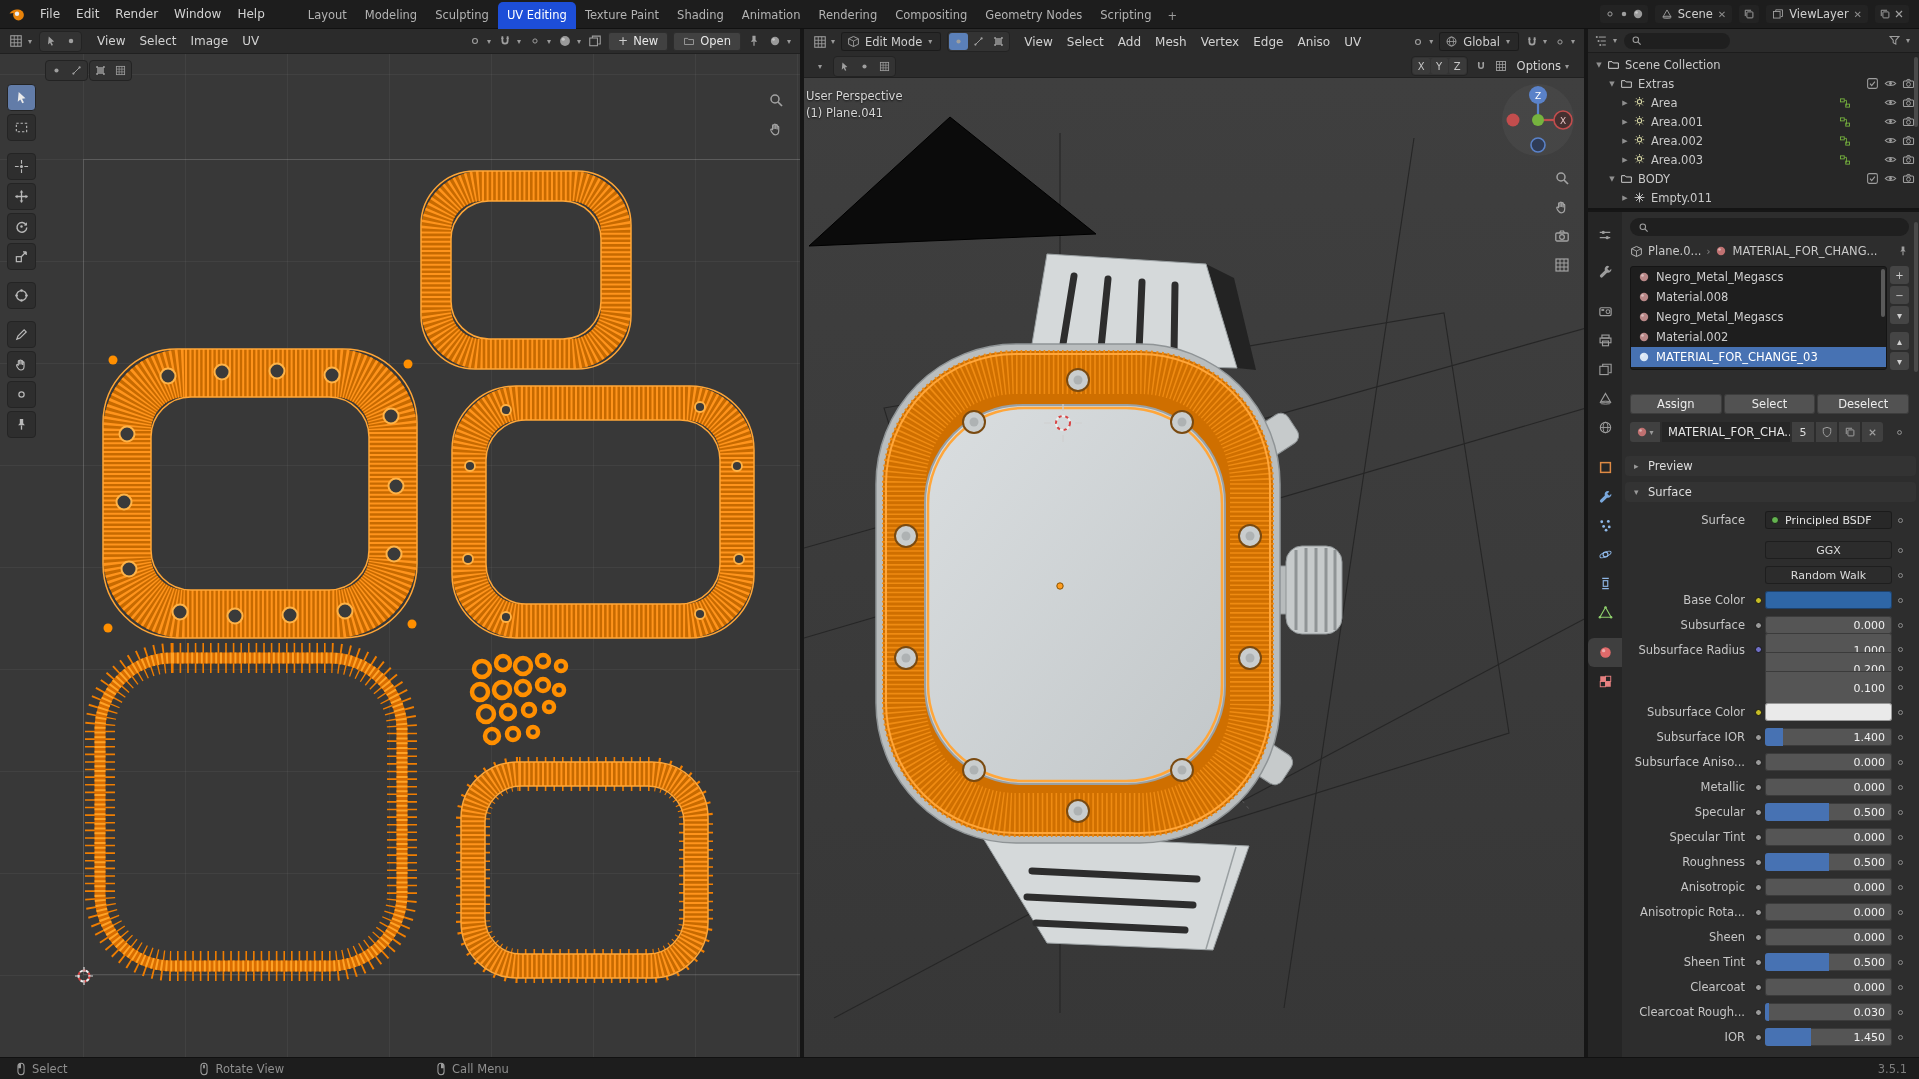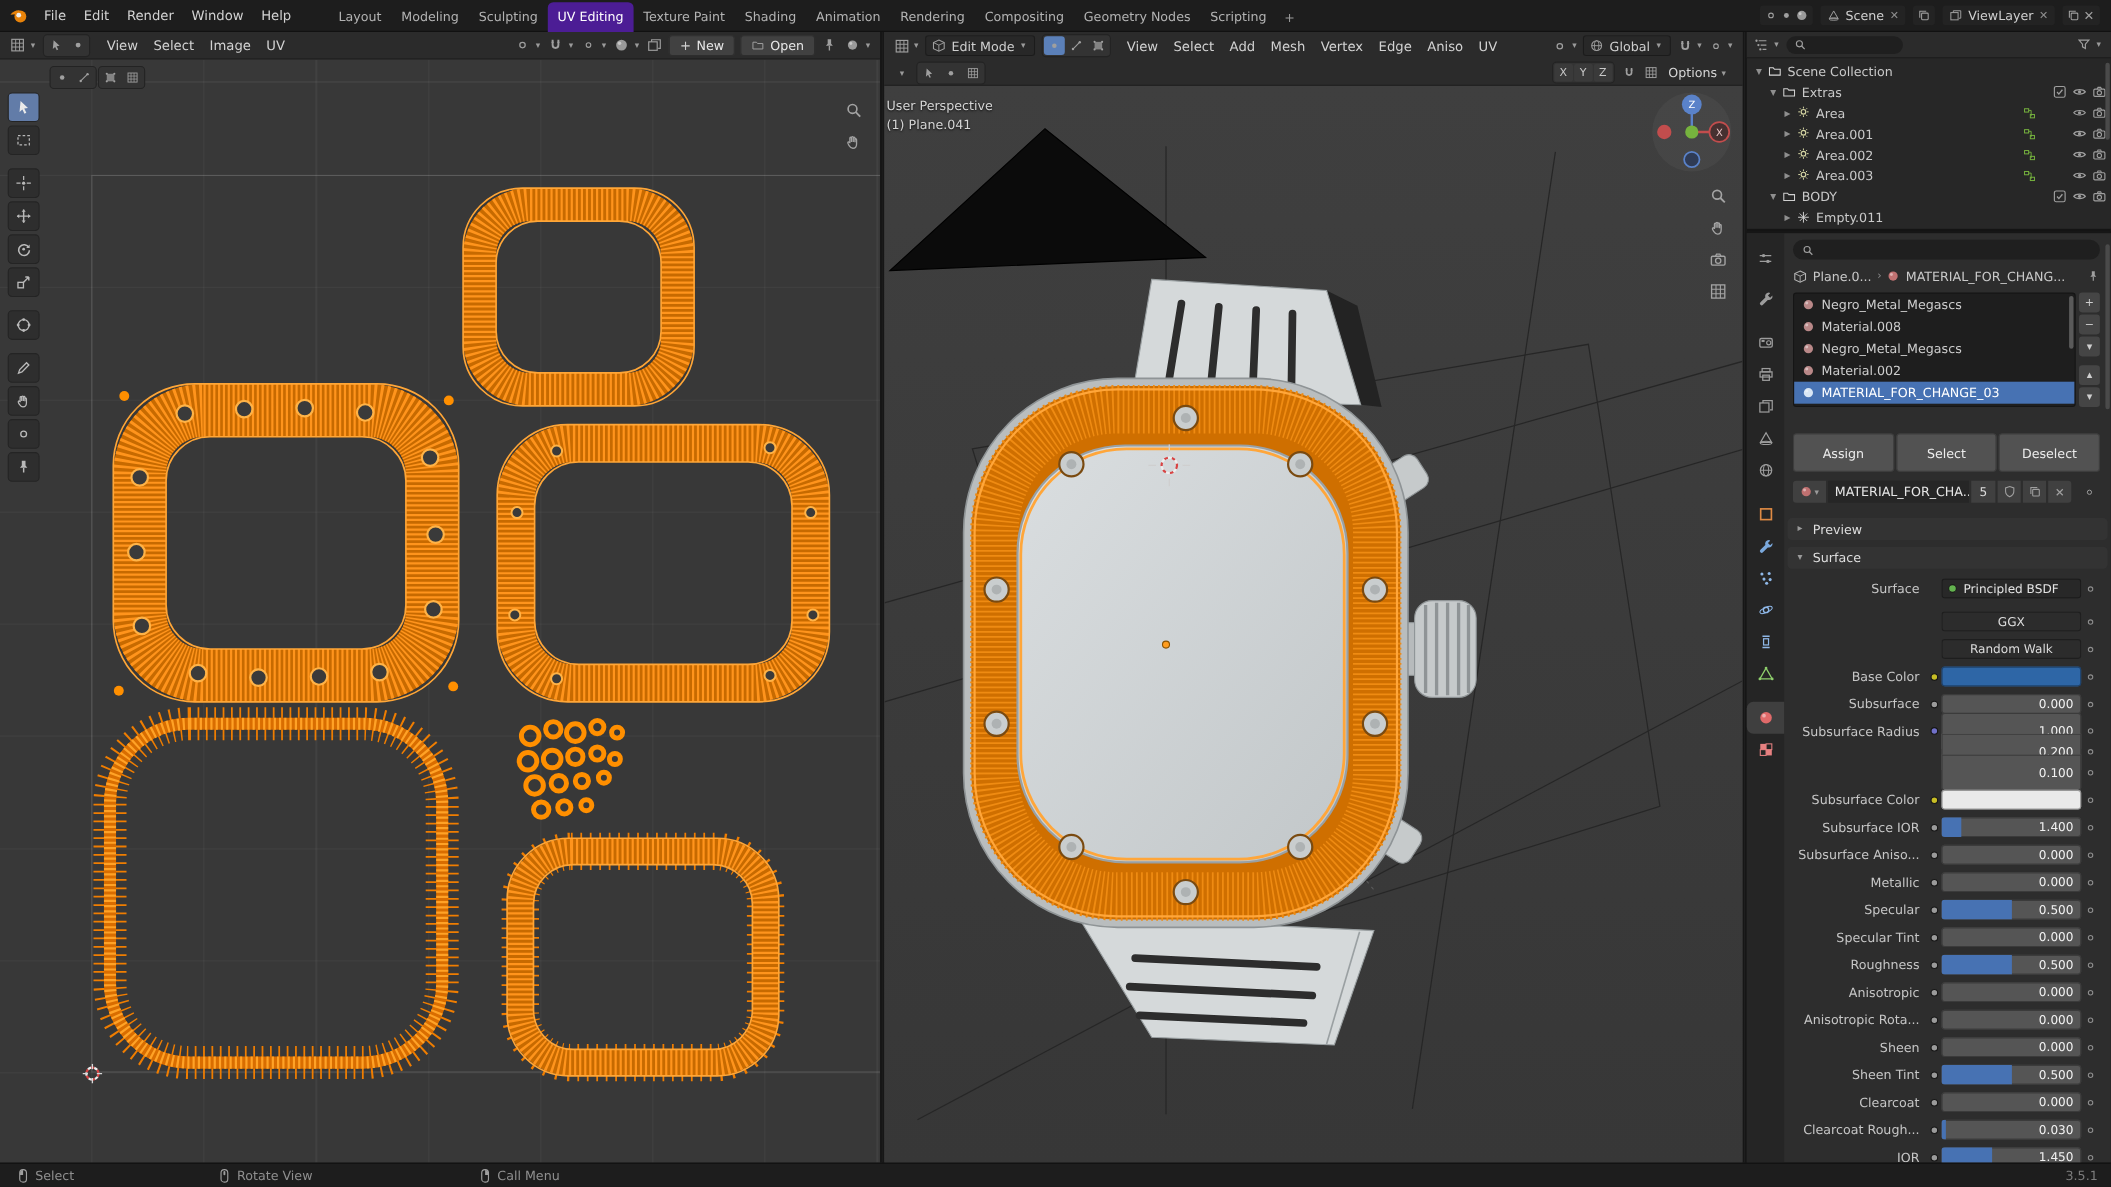--- a/index.html
+++ b/index.html
@@ -6,21 +6,21 @@
   html,body{background:#000}
   .root{position:relative;width:1919px;height:1079px;background:#161616;font-family:"DejaVu Sans",sans-serif;font-size:12px;color:#cfcfcf;overflow:hidden}
 
   
   .topbar{position:absolute;left:0;top:0;right:0;height:29px;background:#1d1d1d;display:flex;align-items:center;border-bottom:1px solid #111;z-index:9;padding:0 6px}
   .logo{width:22px;height:18px;display:flex;align-items:center;justify-content:center;margin-right:4px}
   .appmenus{display:flex;align-items:flex-end}
   .mi{padding:4px 8px;border-radius:3px;color:#d2d2d2;font-size:12px;white-space:nowrap}
   .workspaces{display:flex;align-items:flex-end;height:29px;margin-left:26px}
   .wtab{padding:6px 9px 7px;font-size:11.5px;color:#b3b3b3;border-radius:5px 5px 0 0;white-space:nowrap}
-  .wtab.active{background:#4c1d95;color:#fff}
+  .wtab.active{background:#1d4ed8;color:#fff}
   .wtab.add{color:#9a9a9a;padding:6px 7px}
   .tbright{margin-left:auto;display:flex;gap:7px;padding-right:4px}
   .tbw{display:flex;align-items:center;gap:5px;background:#232323;border-radius:3px;padding:2px 6px;font-size:11.5px;color:#cfcfcf}
   .tbx{color:#8f8f8f;font-size:10px}
   .igrp{display:flex;align-items:center;gap:2px;background:#232323;border-radius:3px;padding:2px 4px}
 
   
   .ehdr{position:absolute;left:0;top:0;right:0;height:25px;background:#2b2b2b;display:flex;align-items:center;gap:1px;padding:0 6px;font-size:11.5px;color:#d0d0d0;border-bottom:1px solid #202020;z-index:5}
   .menus{display:flex;align-items:center;margin-left:4px}
   .menus .mi{padding:3px 7px}
@@ -85,21 +85,21 @@
   .pbread{display:flex;align-items:center;gap:5px;margin:8px 10px 0 8px;font-size:11.5px;color:#c9c9c9;white-space:nowrap}
   .bsep{color:#8a8a8a;font-size:10px}
   .slotwrap{display:flex;gap:3px;margin:8px 10px 0 8px;align-items:flex-start}
   .slotlist{flex:1;height:104px;background:#1e1e1e;border:1px solid #151515;border-radius:3px;overflow:hidden;position:relative}
   .srow{display:flex;align-items:center;gap:6px;height:20px;padding:0 7px;font-size:11.5px;color:#cdcdcd;white-space:nowrap}
   .srow.sel{background:#4772b3;color:#fff}
   .slot-scroll{position:absolute;right:1px;top:2px;width:4px;height:48px;background:#5a5a5a;border-radius:2px}
   .slotbtns{width:19px;display:flex;flex-direction:column;gap:2px}
   .sbtn{width:19px;height:18px;background:#454545;border-radius:3px;display:flex;align-items:center;justify-content:center;color:#cfcfcf;font-size:10px}
   .actions{display:flex;gap:2px;margin:24px 10px 0 8px}
-  .abtn{flex:1;height:35px;background:#525252;border-radius:3px;display:flex;align-items:center;justify-content:center;font-size:11.5px;color:#ececec;box-shadow:inset 0 0 0 1px rgba(0,0,0,.25)}
+  .abtn{flex:1;height:20px;background:#525252;border-radius:3px;display:flex;align-items:center;justify-content:center;font-size:11.5px;color:#ececec;box-shadow:inset 0 0 0 1px rgba(0,0,0,.25)}
   .datablock{display:flex;gap:2px;align-items:center;margin:8px 10px 0 8px}
   .db-browse{width:30px;height:20px;background:#404040;border-radius:3px 0 0 3px;display:flex;align-items:center;justify-content:center;gap:1px}
   .db-name{flex:1;height:20px;background:#262626;display:flex;align-items:center;padding:0 6px;font-size:11.5px;color:#e6e6e6;white-space:nowrap;overflow:hidden}
   .db-users{width:22px;height:20px;background:#404040;display:flex;align-items:center;justify-content:center;font-size:11px;color:#ddd}
   .db-ib{width:21px;height:20px;background:#404040;display:flex;align-items:center;justify-content:center}
   .db-ib.last{border-radius:0 3px 3px 0}
   .db-extra{width:19px;height:19px;margin-left:5px;display:flex;align-items:center;justify-content:center}
   .section{display:flex;align-items:center;gap:6px;height:20px;margin:0 3px;padding-left:9px;background:#333;border-radius:4px;font-size:11.5px;color:#dedede}
   .section .tri{color:#9a9a9a;font-size:9px;width:8px}
   .section.preview{margin-top:14px}

